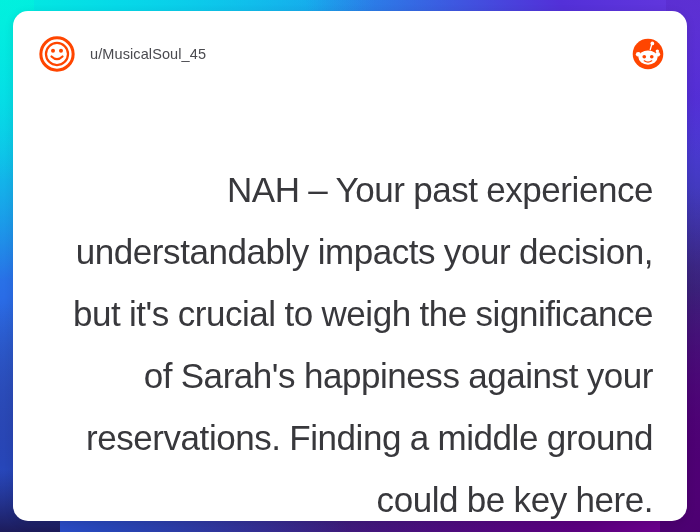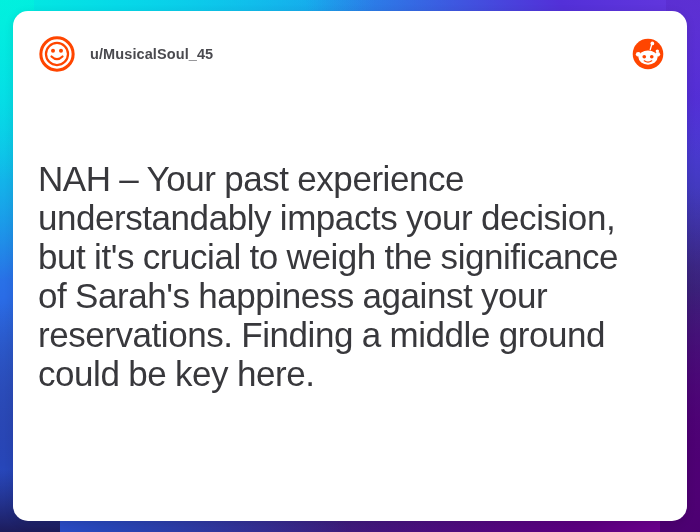--- a/index.html
+++ b/index.html
@@ -56,21 +56,20 @@
   
   .card-header {
     position: absolute;
     left: 0;
     top: 0;
     right: 0;
     height: 86px;
     display: flex;
     align-items: center;
     padding: 0 22px 0 25px;
-    font-weight: bold;
   }
 
   .avatar {
     width: 38px;
     height: 38px;
     flex: 0 0 38px;
     display: block;
   }
 
   .username {
@@ -90,26 +89,27 @@
     display: block;
   }
 
   
   .body-text {
     position: absolute;
     left: 25px;
     top: 148px;
     width: 615px;
     font-size: 35px;
-    line-height: 39px;
+    line-height: 62px;
     color: #38383c;
     letter-spacing: -0.45px;
     word-spacing: -0.5px;
     font-weight: 400;
     white-space: pre-wrap;
+    text-align: right;
   }
 </style>
 </head>
 <body>
 
 <div class="backdrop"></div>
 
 <div class="card">
 
   <div class="card-header">

